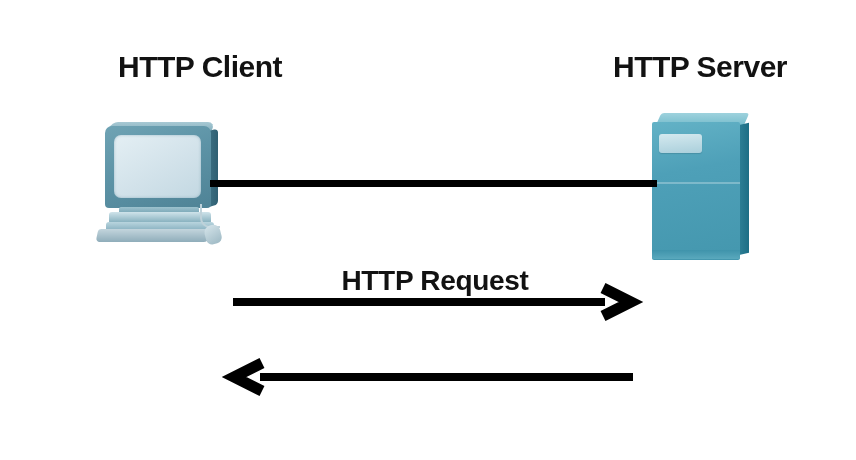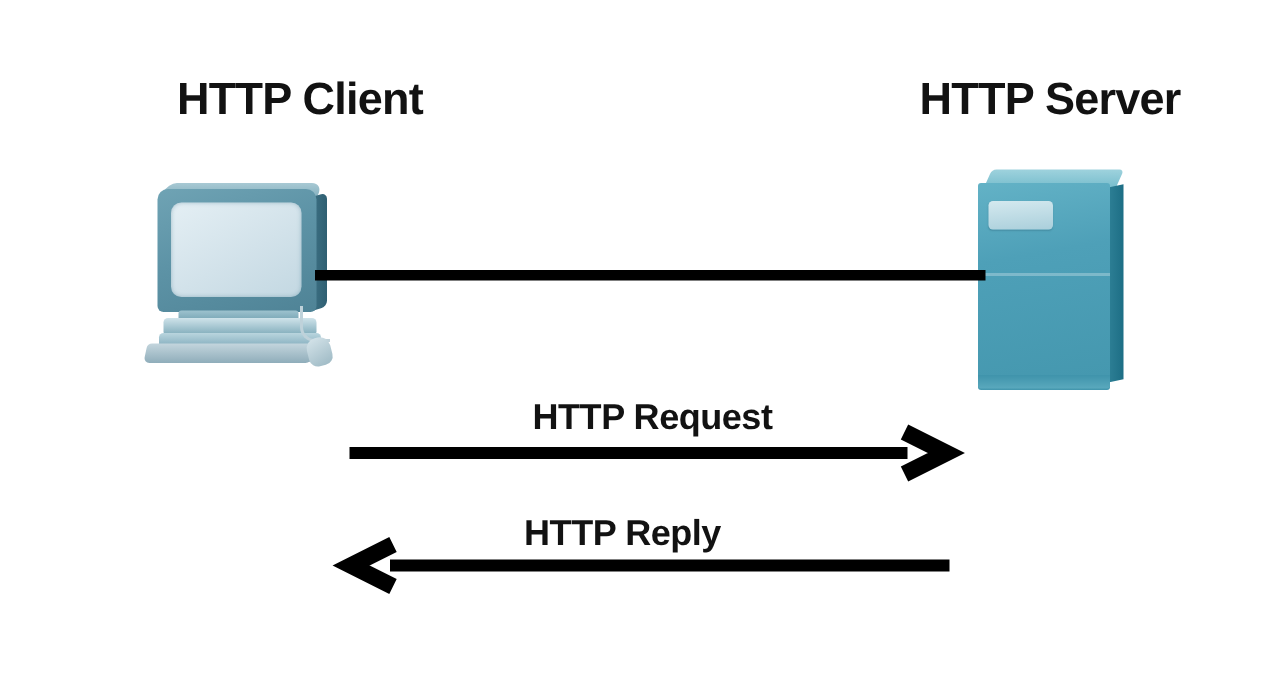--- a/index.html
+++ b/index.html
@@ -189,21 +189,21 @@
     left: 4px; top: 142px; width: 88px; height: 9px;
     background: linear-gradient(180deg, #3f93ab 0%, #5aa9bd 100%);
     border-radius: 0 0 2px 2px;
   }
 
   
   .arrow-label {
     position: absolute;
     font-family: "Liberation Sans", sans-serif;
     font-weight: bold;
-    font-size: 24px;
+    font-size: 28px;
     letter-spacing: -0.3px;
     color: #121212;
     white-space: nowrap;
     text-align: center;
   }
   #request-label { left: 270px; top: 265px; width: 330px; }
   #reply-label   { left: 250px; top: 342px; width: 330px; }
 
   .arrow-svg {
     position: absolute;
@@ -246,20 +246,19 @@
 
   <div id="link-line"></div>
 
   <div class="arrow-label" id="request-label">HTTP Request</div>
 
   <svg class="arrow-svg" id="request-arrow" width="404" height="34">
     <line x1="0" y1="14" x2="372" y2="14" stroke="#000000" stroke-width="8"></line>
     <polyline points="370,0 398,14 370,28" fill="none" stroke="#000000" stroke-width="11" stroke-linecap="butt" stroke-linejoin="miter"></polyline>
   </svg>
 
-  <div class="arrow-label" id="reply-label">HTTP Reply</div>
 
   <svg class="arrow-svg" id="reply-arrow" width="410" height="34">
     <line x1="32" y1="14" x2="405" y2="14" stroke="#000000" stroke-width="8"></line>
     <polyline points="34,0 6,14 34,28" fill="none" stroke="#000000" stroke-width="11" stroke-linecap="butt" stroke-linejoin="miter"></polyline>
   </svg>
 
 </div>
 
 </body></html>

